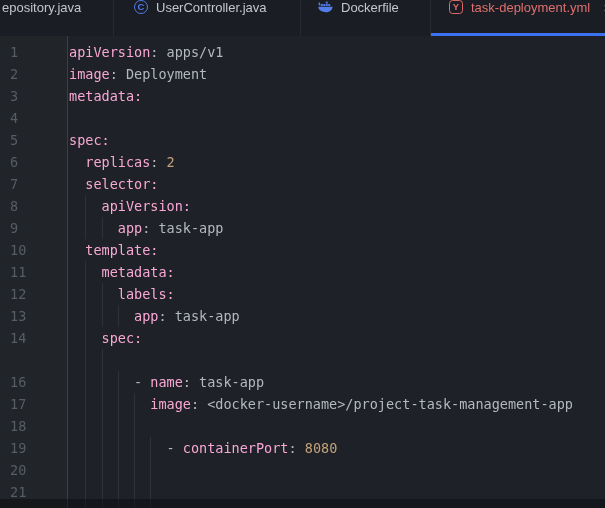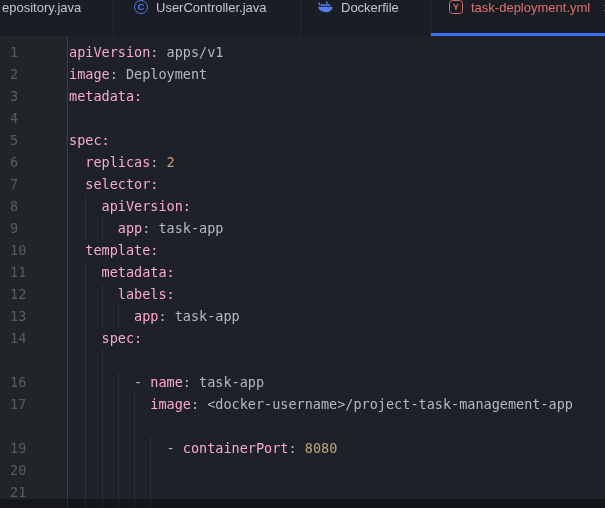--- a/index.html
+++ b/index.html
@@ -85,21 +85,21 @@
         <div class="row"><span class="ln">8</span><i class="g" style="left: 85.3px;"></i><span class="lc">    <span class="k">apiVersion:</span></span></div>
         <div class="row"><span class="ln">9</span><i class="g" style="left: 85.3px;"></i><i class="g" style="left: 101.5px;"></i><span class="lc">      <span class="k">app</span><span class="p">: </span><span class="v">task-app</span></span></div>
         <div class="row"><span class="ln">10</span><span class="lc">  <span class="k">template:</span></span></div>
         <div class="row"><span class="ln">11</span><i class="g" style="left: 85.3px;"></i><span class="lc">    <span class="k">metadata:</span></span></div>
         <div class="row"><span class="ln">12</span><i class="g" style="left: 85.3px;"></i><i class="g" style="left: 101.5px;"></i><span class="lc">      <span class="k">labels:</span></span></div>
         <div class="row"><span class="ln">13</span><i class="g" style="left: 85.3px;"></i><i class="g" style="left: 101.5px;"></i><i class="g" style="left: 117.8px;"></i><span class="lc">        <span class="k">app</span><span class="p">: </span><span class="v">task-app</span></span></div>
         <div class="row"><span class="ln">14</span><i class="g" style="left: 85.3px;"></i><span class="lc">    <span class="k">spec:</span></span></div>
         <div class="row"><i class="g" style="left: 85.3px;"></i><i class="g" style="left: 101.5px;"></i></div>
         <div class="row"><span class="ln">16</span><i class="g" style="left: 85.3px;"></i><i class="g" style="left: 101.5px;"></i><i class="g" style="left: 117.8px;"></i><span class="lc">        <span class="p">- </span><span class="k">name</span><span class="p">: </span><span class="v">task-app</span></span></div>
         <div class="row"><span class="ln">17</span><i class="g" style="left: 85.3px;"></i><i class="g" style="left: 101.5px;"></i><i class="g" style="left: 117.8px;"></i><i class="g" style="left: 134px;"></i><span class="lc">          <span class="k">image</span><span class="p">: </span><span class="v">&lt;docker-username&gt;/project-task-management-app</span></span></div>
-        <div class="row"><i class="g" style="left: 85.3px;"></i><i class="g" style="left: 101.5px;"></i><i class="g" style="left: 117.8px;"></i><i class="g" style="left: 134px;"></i></div>
+        <div class="row"><span class="ln">18</span><i class="g" style="left: 85.3px;"></i><i class="g" style="left: 101.5px;"></i><i class="g" style="left: 117.8px;"></i><i class="g" style="left: 134px;"></i></div>
         <div class="row"><span class="ln">19</span><i class="g" style="left: 85.3px;"></i><i class="g" style="left: 101.5px;"></i><i class="g" style="left: 117.8px;"></i><i class="g" style="left: 134px;"></i><i class="g" style="left: 150.3px;"></i><span class="lc">            <span class="p">- </span><span class="k">containerPort</span><span class="p">: </span><span class="n">8080</span></span></div>
         <div class="row"><span class="ln">20</span><i class="g" style="left: 85.3px;"></i><i class="g" style="left: 101.5px;"></i><i class="g" style="left: 117.8px;"></i><i class="g" style="left: 134px;"></i><i class="g" style="left: 150.3px;"></i><span class="lc"></span></div>
         <div class="row"><span class="ln">21</span><i class="g" style="left: 85.3px;"></i><i class="g" style="left: 101.5px;"></i><i class="g" style="left: 117.8px;"></i><i class="g" style="left: 134px;"></i><i class="g" style="left: 150.3px;"></i><span class="lc"></span></div>
         <div class="row"><span class="ln">22</span><i class="g" style="left: 85.3px;"></i><i class="g" style="left: 101.5px;"></i><i class="g" style="left: 117.8px;"></i><i class="g" style="left: 134px;"></i><i class="g" style="left: 150.3px;"></i><span class="lc"></span></div>
       </div>
     <div class="strip"></div>
   </div>
 </div>
 
 </body></html>

